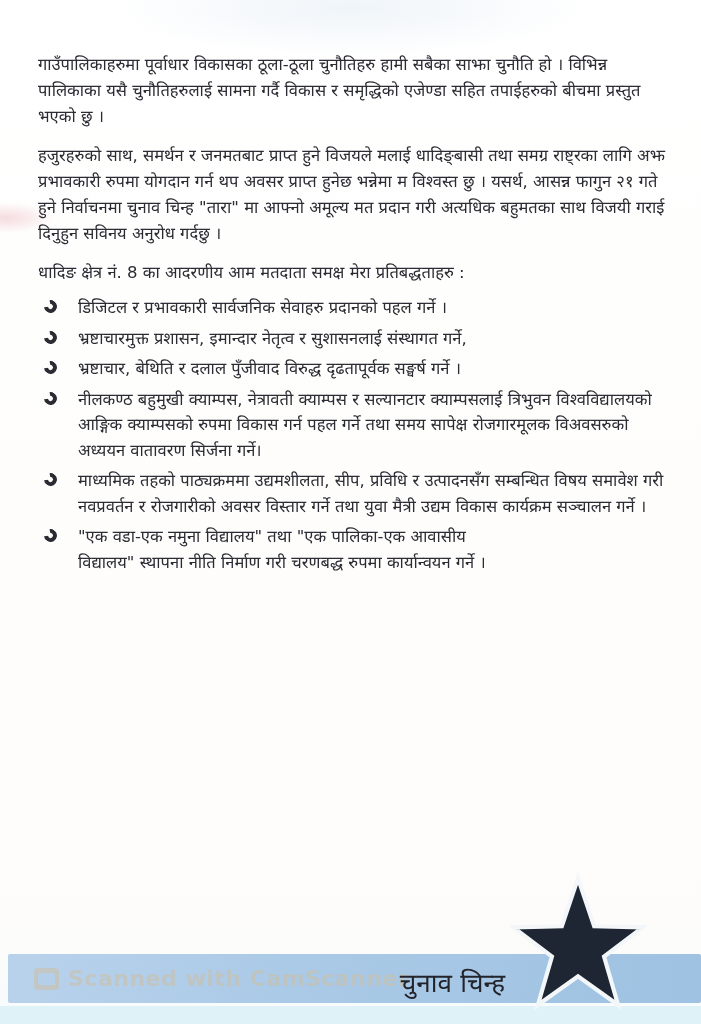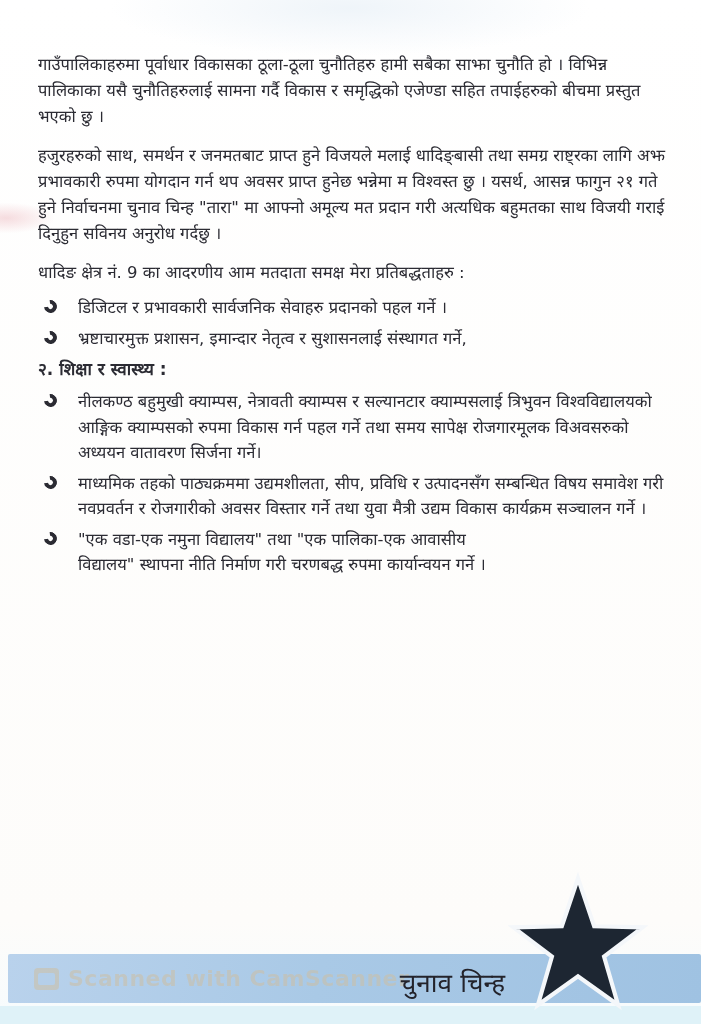--- a/index.html
+++ b/index.html
@@ -63,35 +63,36 @@
 <body>
 
 <div class="page">
 
   <div class="doc">
 
     <p class="para">गाउँपालिकाहरुमा पूर्वाधार विकासका ठूला-ठूला चुनौतिहरु हामी सबैका साझा चुनौति हो । विभिन्न पालिकाका यसै चुनौतिहरुलाई सामना गर्दै विकास र समृद्धिको एजेण्डा सहित तपाईहरुको बीचमा प्रस्तुत भएको छु ।</p>
 
     <p class="para">हजुरहरुको साथ, समर्थन र जनमतबाट प्राप्त हुने विजयले मलाई धादिङ्बासी तथा समग्र राष्ट्रका लागि अझ प्रभावकारी रुपमा योगदान गर्न थप अवसर प्राप्त हुनेछ भन्नेमा म विश्वस्त छु । यसर्थ, आसन्न फागुन २१ गते हुने निर्वाचनमा चुनाव चिन्ह "तारा" मा आफ्नो अमूल्य मत प्रदान गरी अत्यधिक बहुमतका साथ विजयी गराई दिनुहुन सविनय अनुरोध गर्दछु ।</p>
 
-    <p class="intro-line">धादिङ क्षेत्र नं. 9 का आदरणीय आम मतदाता समक्ष मेरा प्रतिबद्धताहरु :</p>
+    <p class="intro-line">धादिङ क्षेत्र नं. 8 का आदरणीय आम मतदाता समक्ष मेरा प्रतिबद्धताहरु :</p>
 
 
     <div class="bullet-item">
       <span class="bullet-icon"></span>
       <span class="bullet-text">डिजिटल र प्रभावकारी सार्वजनिक सेवाहरु प्रदानको पहल गर्ने ।</span>
     </div>
     <div class="bullet-item">
       <span class="bullet-icon"></span>
       <span class="bullet-text">भ्रष्टाचारमुक्त प्रशासन, इमान्दार नेतृत्व र सुशासनलाई संस्थागत गर्ने,</span>
     </div>
+    <div class="bullet-item">
+      <span class="bullet-icon"></span>
+      <span class="bullet-text">भ्रष्टाचार, बेथिति र दलाल पुँजीवाद विरुद्ध दृढतापूर्वक सङ्घर्ष गर्ने ।</span>
+    </div>
 
-    <div class="section-heading">
-      <span class="sec-num">२.</span><span>शिक्षा र स्वास्थ्य :</span>
-    </div>
 
     <div class="bullet-item">
       <span class="bullet-icon"></span>
       <span class="bullet-text">नीलकण्ठ बहुमुखी क्याम्पस, नेत्रावती क्याम्पस र सल्यानटार क्याम्पसलाई त्रिभुवन विश्वविद्यालयको आङ्गिक क्याम्पसको रुपमा विकास गर्न पहल गर्ने तथा समय सापेक्ष रोजगारमूलक विअवसरुको अध्ययन वातावरण सिर्जना गर्ने।</span>
     </div>
     <div class="bullet-item">
       <span class="bullet-icon"></span>
       <span class="bullet-text">माध्यमिक तहको पाठ्यक्रममा उद्यमशीलता, सीप, प्रविधि र उत्पादनसँग सम्बन्धित विषय समावेश गरी नवप्रवर्तन र रोजगारीको अवसर विस्तार गर्ने तथा युवा मैत्री उद्यम विकास कार्यक्रम सञ्चालन गर्ने ।</span>
     </div>
     <div class="bullet-item narrow">

